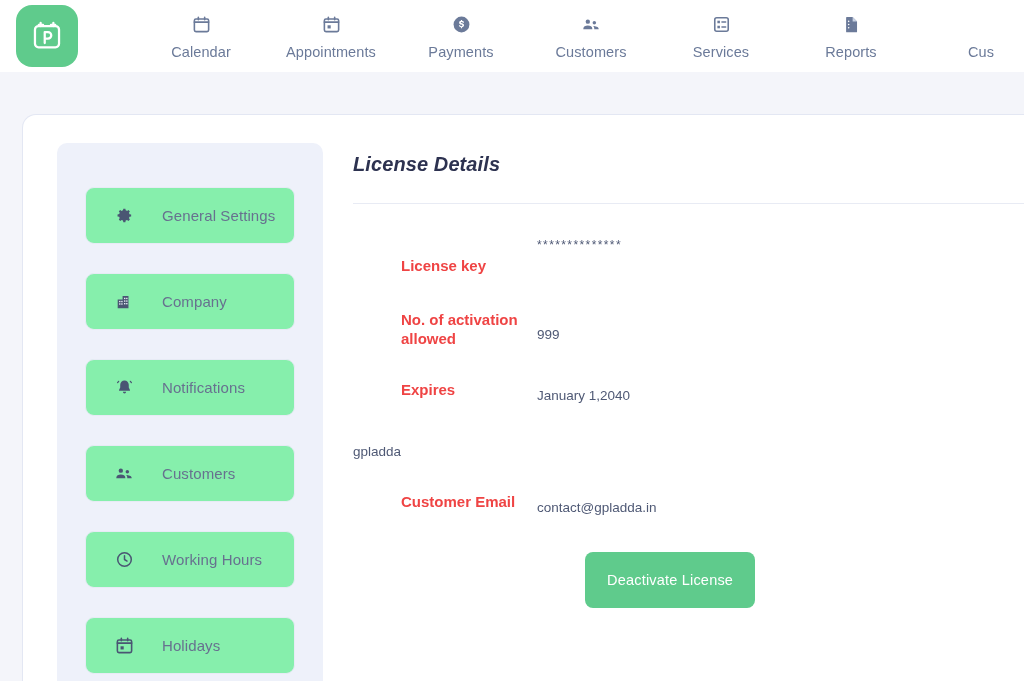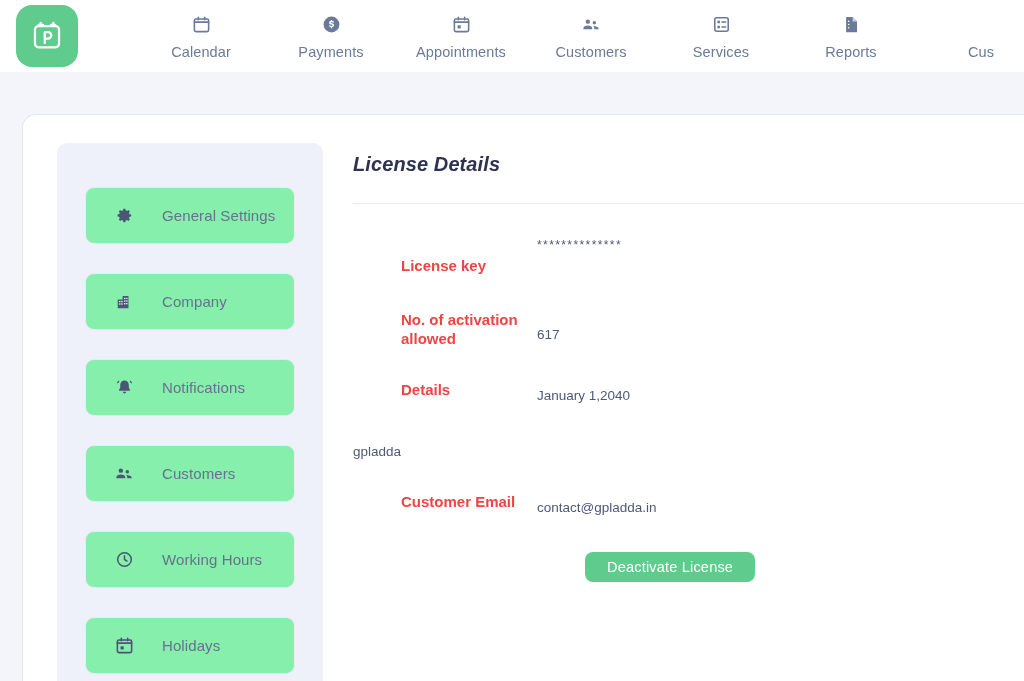--- a/index.html
+++ b/index.html
@@ -205,21 +205,21 @@
   .action-row {
     margin-top: 22px;
     padding-left: 232px;
   }
 
   .deactivate-btn {
     background: #5fcb8c;
     color: #ffffff;
     border: none;
     border-radius: 8px;
-    height: 30px;
+    height: 56px;
     padding: 0 22px;
     font-family: "Liberation Sans", sans-serif;
     font-size: 14.5px;
     letter-spacing: .2px;
     cursor: pointer;
   }
 </style>
 </head>
 <body>
 
@@ -245,39 +245,39 @@
           <path d="M3 9h18"></path>
             <path d="M8 3v3"></path>
             <path d="M16 3v3"></path>
         </svg>
       </span>
       <span class="nav-label">Calendar</span>
     </div>
 
     <div class="nav-item">
       <span class="nav-icon">
-        <svg width="19" height="19" viewBox="0 0 24 24" fill="currentColor">
-          <circle cx="12" cy="12" r="10"></circle>
-          <path d="M12.7 6.3h-1.4v1.1c-1.4.2-2.3 1.1-2.3 2.3 0 1.4 1.1 2 2.6 2.4 1.2.3 1.5.6 1.5 1.1 0 .5-.5.9-1.3.9-.9 0-1.5-.4-1.6-1.1H8.7c.1 1.3 1 2.2 2.6 2.4v1.2h1.4v-1.2c1.5-.2 2.5-1.1 2.5-2.4 0-1.4-1-2.1-2.7-2.5-1.1-.3-1.4-.6-1.4-1 0-.5.4-.8 1.2-.8.8 0 1.3.4 1.4 1h1.5c-.1-1.2-.9-2.1-2.5-2.3V6.3z" fill="#ffffff"></path>
-        </svg>
-      </span>
-      <span class="nav-label">Payments</span>
-    </div>
-
-    <div class="nav-item">
-      <span class="nav-icon">
         <svg width="19" height="19" viewBox="0 0 24 24" fill="none" stroke="currentColor" stroke-width="2" stroke-linecap="round" stroke-linejoin="round">
           <rect x="3" y="5" width="18" height="16" rx="2"></rect>
           <path d="M3 9h18"></path>
             <path d="M8 3v3"></path>
             <path d="M16 3v3"></path>
           <rect x="7" y="13" width="4" height="4" fill="currentColor" stroke="none"></rect>
         </svg>
       </span>
       <span class="nav-label">Appointments</span>
+    </div>
+
+    <div class="nav-item">
+      <span class="nav-icon">
+        <svg width="19" height="19" viewBox="0 0 24 24" fill="currentColor">
+          <circle cx="12" cy="12" r="10"></circle>
+          <path d="M12.7 6.3h-1.4v1.1c-1.4.2-2.3 1.1-2.3 2.3 0 1.4 1.1 2 2.6 2.4 1.2.3 1.5.6 1.5 1.1 0 .5-.5.9-1.3.9-.9 0-1.5-.4-1.6-1.1H8.7c.1 1.3 1 2.2 2.6 2.4v1.2h1.4v-1.2c1.5-.2 2.5-1.1 2.5-2.4 0-1.4-1-2.1-2.7-2.5-1.1-.3-1.4-.6-1.4-1 0-.5.4-.8 1.2-.8.8 0 1.3.4 1.4 1h1.5c-.1-1.2-.9-2.1-2.5-2.3V6.3z" fill="#ffffff"></path>
+        </svg>
+      </span>
+      <span class="nav-label">Payments</span>
     </div>
 
     <div class="nav-item">
       <span class="nav-icon">
         <svg width="20" height="20" viewBox="0 0 24 24" fill="currentColor">
           <circle cx="8.2" cy="8" r="2.6"></circle>
           <circle cx="16" cy="9.2" r="2.1"></circle>
           <path d="M2.8 16.4c0-2.4 2.4-3.8 5.4-3.8s5.4 1.4 5.4 3.8v.8H2.8v-.8z"></path>
           <path d="M14.6 13.2c2.7.1 6.6 1 6.6 3.4v.6h-5.3v-1.3c0-1.1-.5-2-1.3-2.7z"></path>
         </svg>
@@ -409,25 +409,25 @@
 
       <div class="detail-rows">
 
         <div class="detail-row row-key">
           <div class="detail-label">License key</div>
           <div class="detail-value mask">**************</div>
         </div>
 
         <div class="detail-row row-activation">
           <div class="detail-label">No. of activation allowed</div>
-          <div class="detail-value">617</div>
+          <div class="detail-value">999</div>
         </div>
 
         <div class="detail-row">
-          <div class="detail-label">Details</div>
+          <div class="detail-label">Expires</div>
           <div class="detail-value">January 1,2040</div>
         </div>
 
         <div class="detail-row">
           <div class="detail-value">gpladda</div>
         </div>
 
         <div class="detail-row">
           <div class="detail-label">Customer Email</div>
           <div class="detail-value">contact@gpladda.in</div>

